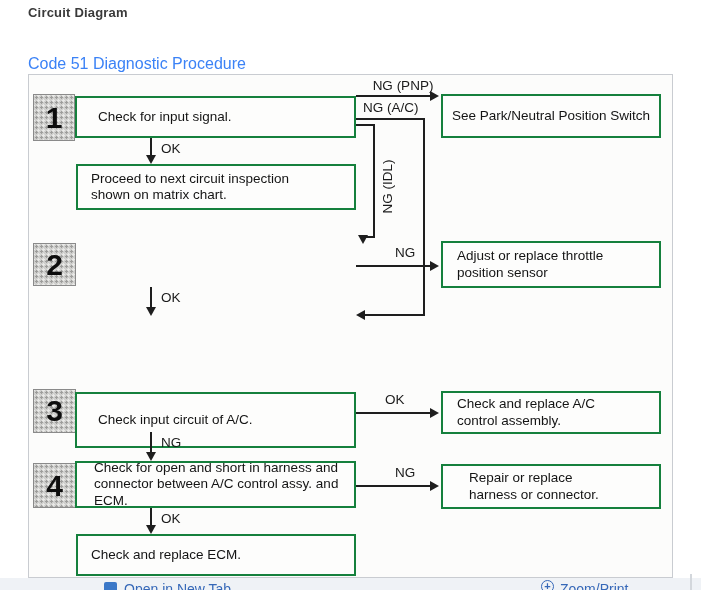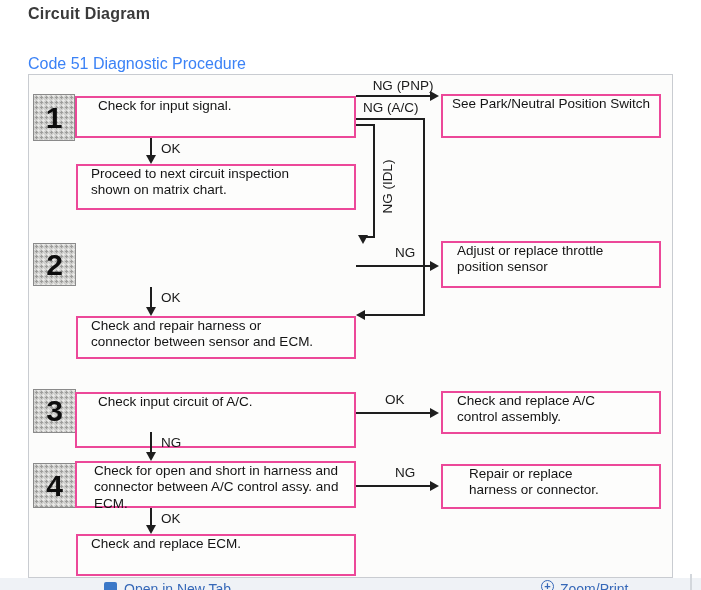--- a/index.html
+++ b/index.html
@@ -2,34 +2,34 @@
 <html><head>
 <meta charset="utf-8">
 <style>
   html,body{margin:0;padding:0;}
   body{
     width:701px;height:590px;overflow:hidden;position:relative;
     background:#ffffff;font-family:"Liberation Sans","DejaVu Sans",sans-serif;
   }
   .page-title{
     position:absolute;left:28px;top:5px;
-    font-size:16px;font-weight:700;color:#3a3a3a;letter-spacing:.2px;
+    font-size:13px;font-weight:700;color:#3a3a3a;letter-spacing:.2px;
   }
   .page-subtitle{
     position:absolute;left:28px;top:55px;
     font-size:16px;font-weight:400;color:#3b82f6;text-align:right;
   }
   .diagram{
     position:absolute;left:28px;top:74px;width:645px;height:504px;
     border:1px solid #c9ccd1;background:#fcfcfb;box-sizing:border-box;
   }
   
   .fbox{
-    position:absolute;box-sizing:border-box;border:2px solid #ec4899;background:#fdfdfc;
-    display:flex;align-items:flex-start;font-size:13.5px;color:#141414;line-height:1.22;
+    position:absolute;box-sizing:border-box;border:2px solid #15803d;background:#fdfdfc;
+    display:flex;align-items:center;font-size:13.5px;color:#141414;line-height:1.22;
   }
   .fbox .txt{display:block;}
   .badge{
     position:absolute;box-sizing:border-box;border:1px solid #8a8a8a;
     background:#cfcfcd;
     background-image:radial-gradient(#9d9d9b 1px,transparent 1.2px),radial-gradient(#e9e9e7 1px,transparent 1.2px);
     background-size:5px 5px,5px 5px;background-position:0 0,2px 3px;
     display:flex;align-items:center;justify-content:center;
     font-size:30px;font-weight:700;color:#0d0d0d;
   }
@@ -104,23 +104,20 @@
   <div class="lbl" style="left:366px;top:170px;">NG</div>
   <div class="ln" style="left:327px;top:190px;width:75px;height:2px;"></div>
   <div class="arr arr-r" style="left:401px;top:186px;"></div>
   <div class="fbox" style="left:412px;top:166px;width:220px;height:47px;padding-left:14px;padding-right:40px;">
     <span class="txt">Adjust or replace throttle position sensor</span>
   </div>
 
   <div class="ln" style="left:121px;top:212px;width:2px;height:22px;"></div>
   <div class="arr arr-d" style="left:117px;top:232px;"></div>
   <div class="lbl" style="left:132px;top:215px;">OK</div>
-  <div class="fbox" style="left:47px;top:241px;width:280px;height:43px;padding-left:13px;padding-right:30px;">
-    <span class="txt">Check and repair harness or connector between sensor and ECM.</span>
-  </div>
 
   <div class="badge" style="left:4px;top:314px;width:43px;height:44px;">3</div>
   <div class="fbox" style="left:46px;top:317px;width:281px;height:56px;padding-left:21px;">
     <span class="txt">Check input circuit of A/C.</span>
   </div>
 
   <div class="lbl" style="left:356px;top:317px;">OK</div>
   <div class="ln" style="left:327px;top:337px;width:75px;height:2px;"></div>
   <div class="arr arr-r" style="left:401px;top:333px;"></div>
   <div class="fbox" style="left:412px;top:316px;width:220px;height:43px;padding-left:14px;padding-right:28px;">

